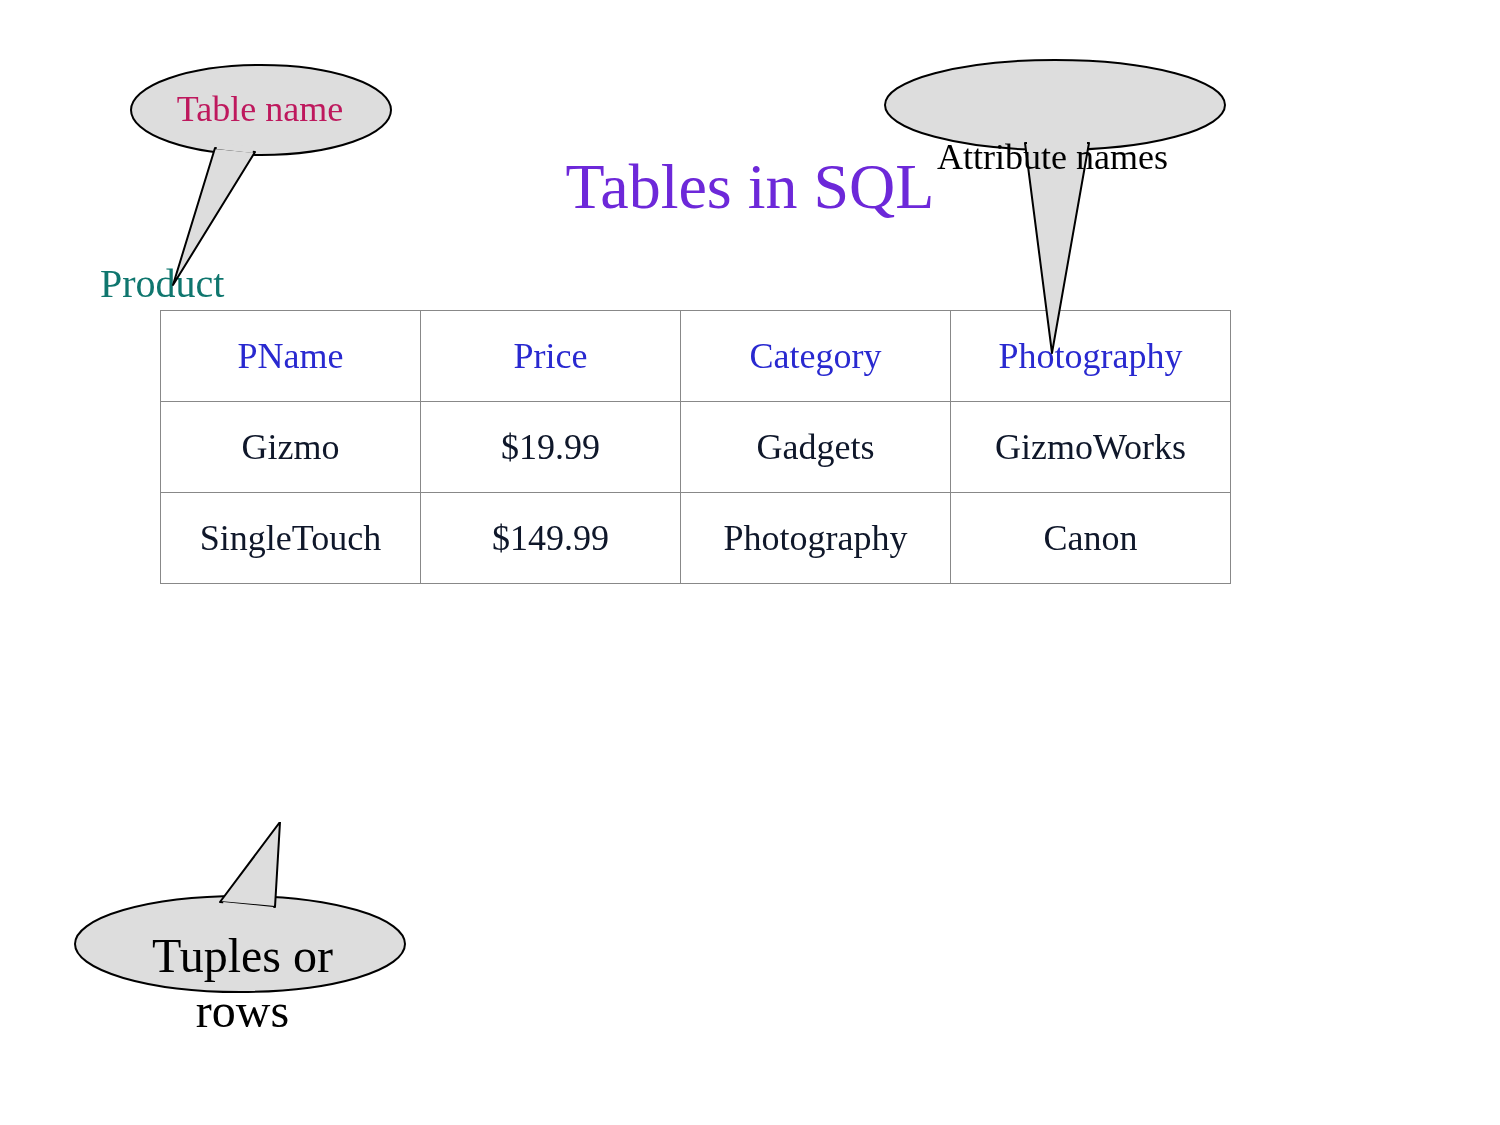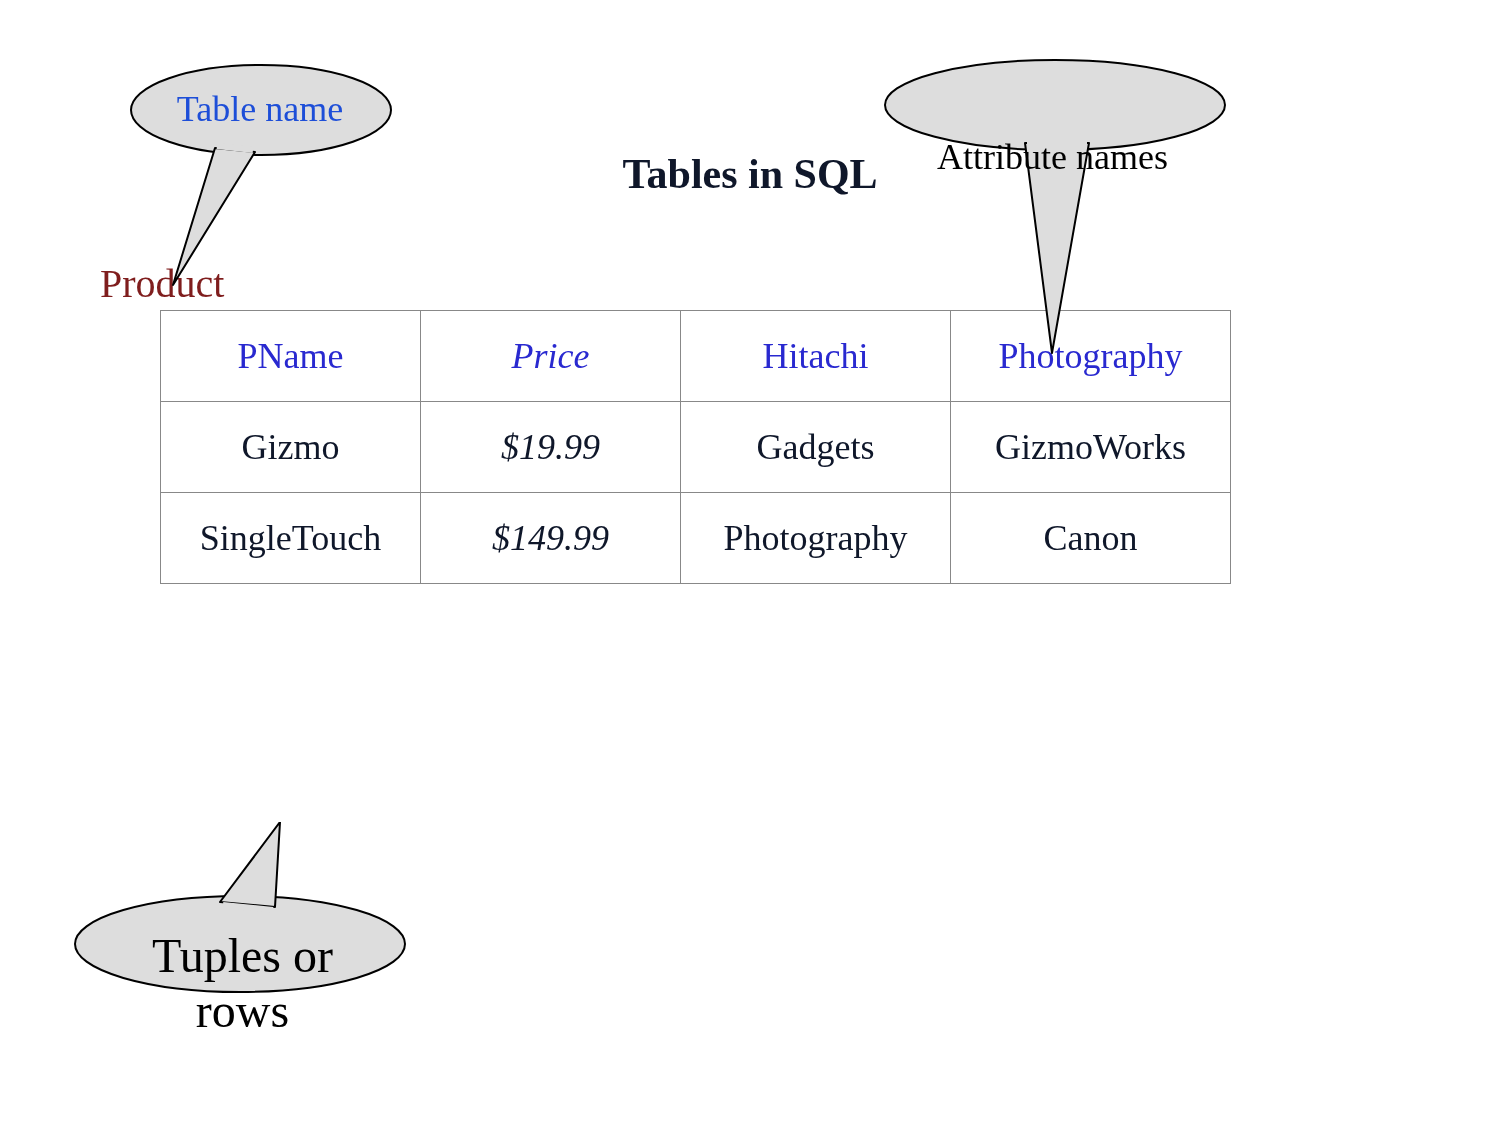--- a/index.html
+++ b/index.html
@@ -9,30 +9,29 @@
       background: #ffffff;
       font-family: "Times New Roman", Times, serif;
       position: relative;
       overflow: hidden;
     }
     .title {
       position: absolute;
       top: 150px;
       left: 50%;
       transform: translateX(-50%);
-      font-size: 42px;
-      color: #0f172a;
-      font-weight: bold;
+      font-size: 64px;
+      color: #6d28d9;
     }
     .table-name {
       position: absolute;
       top: 260px;
       left: 100px;
       font-size: 40px;
-      color: #7f1d1d;
+      color: #0f766e;
     }
     .product-table {
       position: absolute;
       top: 310px;
       left: 160px;
       border-collapse: collapse;
     }
     .product-table th, .product-table td {
       border: 1px solid #888;
       text-align: center;
@@ -41,40 +40,40 @@
       font-weight: normal;
     }
     .product-table th {
       color: #2929d0;
       font-family: "Times New Roman", Times, serif;
     }
     .product-table td {
       color: #0f172a;
     }
     .col0 { width: 260px; }
-    .col1 { width: 260px; font-style: italic; }
+    .col1 { width: 260px; }
     .col2 { width: 270px; }
     .col3 { width: 280px; }
 
     
     .callout-tablename {
       position: absolute;
       top: 60px;
       left: 105px;
       width: 300px;
       height: 230px;
     }
     .callout-tablename-text {
       position: absolute;
       top: 88px;
       left: 145px;
       width: 230px;
       text-align: center;
       font-size: 36px;
-      color: #1d4ed8;
+      color: #be185d;
     }
 
     
     .callout-attrs {
       position: absolute;
       top: 55px;
       left: 865px;
       width: 380px;
       height: 300px;
     }
@@ -112,21 +111,21 @@
 
 <div class="title">Tables in SQL</div>
 
 <div class="table-name">Product</div>
 
 <table class="product-table">
   <thead>
     <tr>
       <th class="col0">PName</th>
       <th class="col1">Price</th>
-      <th class="col2">Hitachi</th>
+      <th class="col2">Category</th>
       <th class="col3">Photography</th>
     </tr>
   </thead>
   <tbody>
     <tr>
       <td class="col0">Gizmo</td>
       <td class="col1">$19.99</td>
       <td class="col2">Gadgets</td>
       <td class="col3">GizmoWorks</td>
     </tr>

